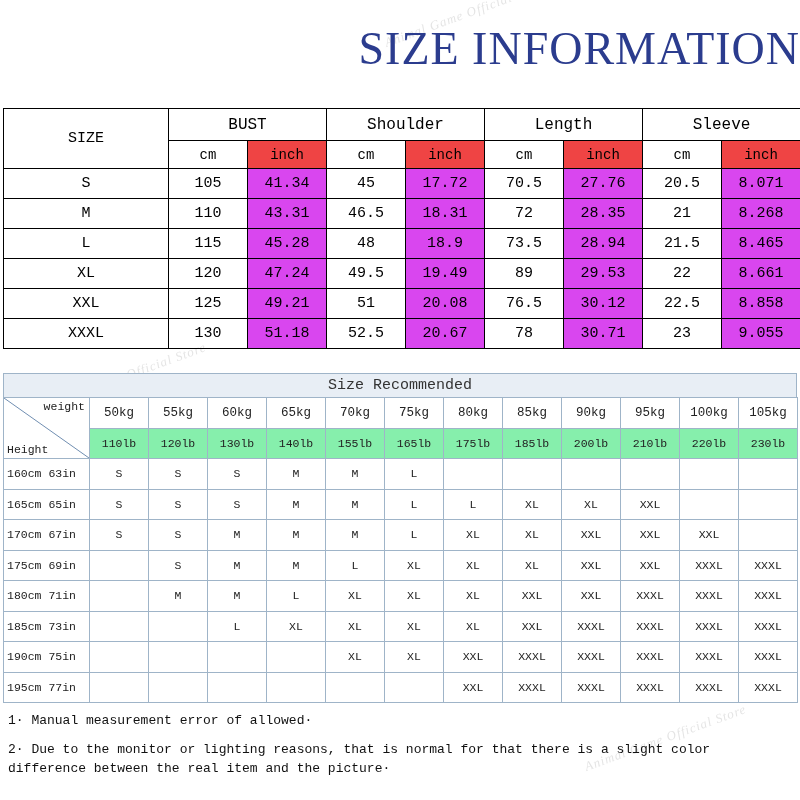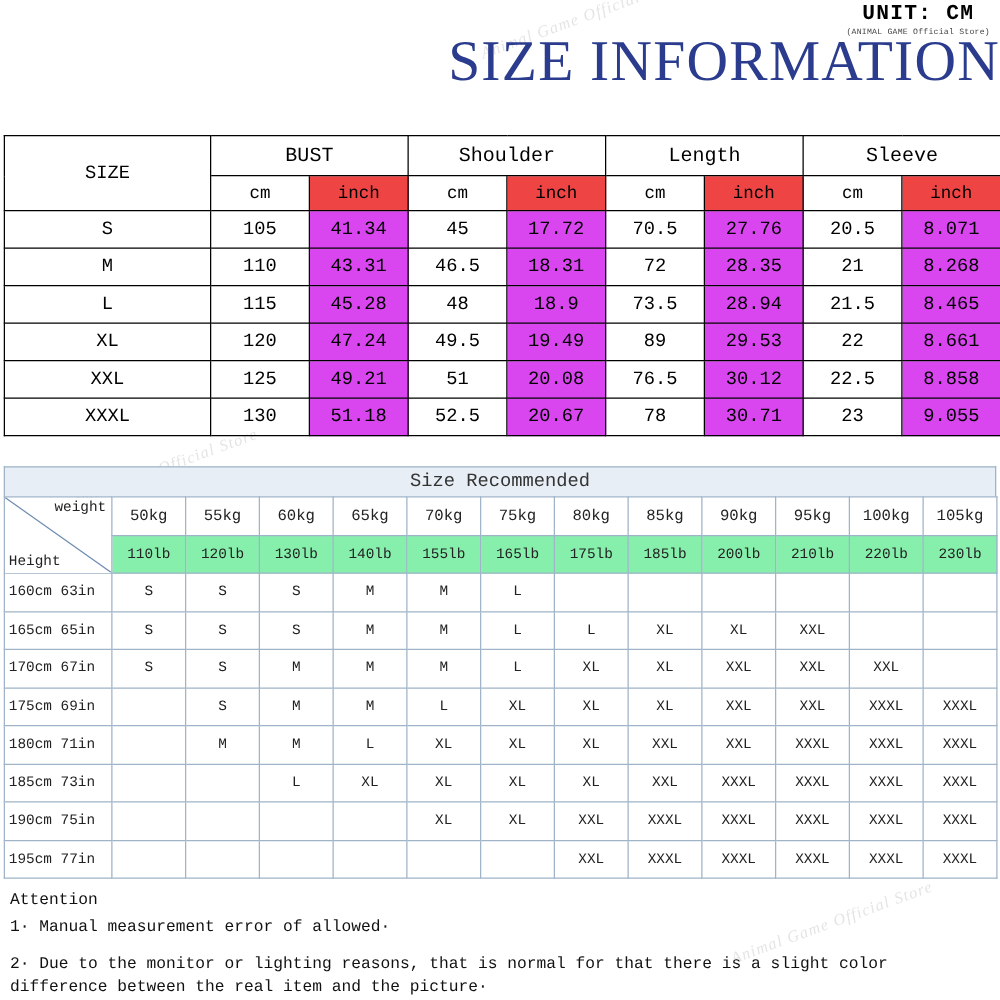--- a/index.html
+++ b/index.html
@@ -150,24 +150,20 @@
 <div class="page">
 
   <div id="watermarks">
       <div class="wm" style="left: 380px; top: 6px;">Animal Game Official Store</div>
       <div class="wm" style="left: 40px; top: 368px;">Animal Game Official Store</div>
       <div class="wm" style="left: 250px; top: 505px;">Animal Game Official Store</div>
       <div class="wm" style="left: 230px; top: 560px;">Animal Game Official Store</div>
       <div class="wm" style="left: 580px; top: 730px;">Animal Game Official Store</div>
     </div>
 
-  <div class="unit-box">
-    <div class="unit-main">UNIT: CM</div>
-    <div class="unit-sub">(ANIMAL GAME Official Store)</div>
-  </div>
 
   <div class="title">SIZE INFORMATION</div>
 
   <table class="size-table">
     <colgroup>
       <col style="width:165px">
       <col style="width:79px">
         <col style="width:79px">
       <col style="width:79px">
         <col style="width:79px">
@@ -437,18 +433,17 @@
             <td class="c-xxxl">XXXL</td>
             <td class="c-xxxl">XXXL</td>
             <td class="c-xxxl">XXXL</td>
             <td class="c-xxxl">XXXL</td>
           </tr>
         </tbody>
     </table>
   </div>
 
   <div class="attn">
-    <div class="attn-title">Attention</div>
     <div class="attn-line">1· Manual measurement error of allowed·</div>
     <div class="attn-line">2· Due to the monitor or lighting reasons, that is normal for that there is a slight color difference between the real item and the picture·</div>
   </div>
 
 </div>
 
 </body></html>

